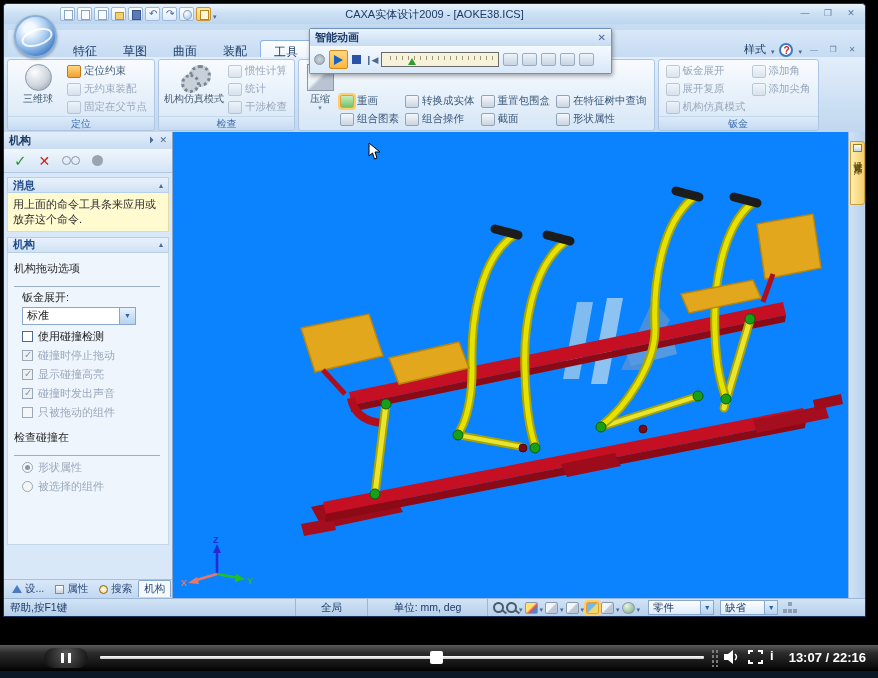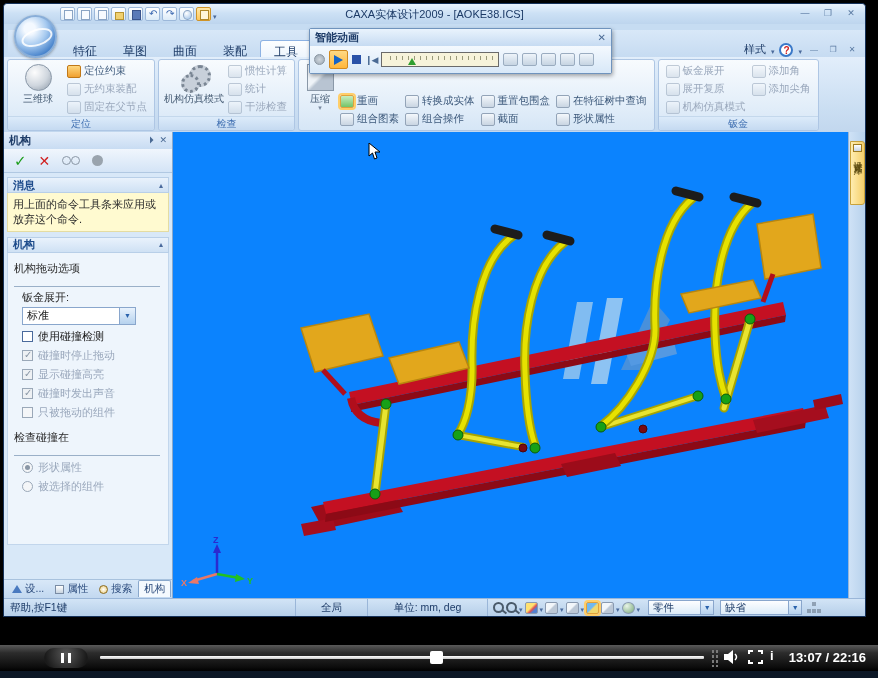--- a/index.html
+++ b/index.html
@@ -601,21 +601,21 @@
       <span class="sic sic-hl"></span>
       <span class="sic"></span>
       <span class="tinyarrow"></span>
       <span class="sic sic-sphere"></span>
       <span class="tinyarrow"></span>
     </div>
     <div class="sb-select">
       <span>零件</span>
       <span class="sel-arrow">▼</span>
     </div>
-    <div class="sb-select" style="width:82px">
+    <div class="sb-select" style="width:58px">
       <span>缺省</span>
       <span class="sel-arrow">▼</span>
     </div>
     <span class="sb-tree"></span>
   </div>
 </div>
 
 <div class="player">
   <div class="pauseb">
       <i></i>

